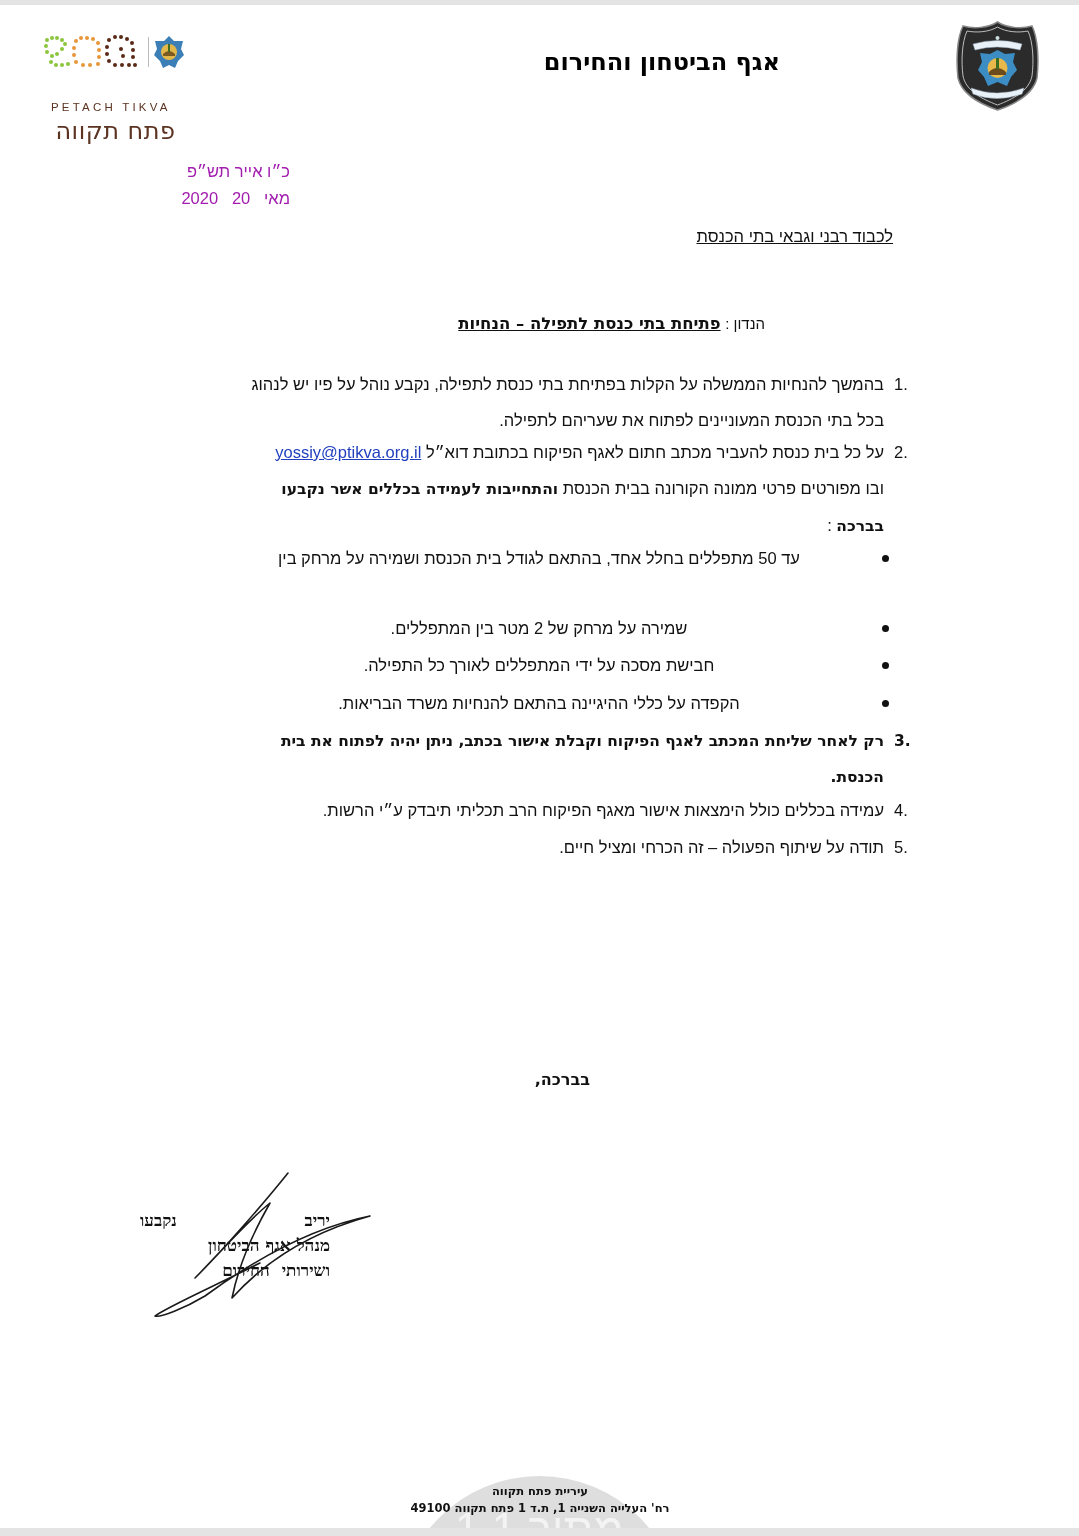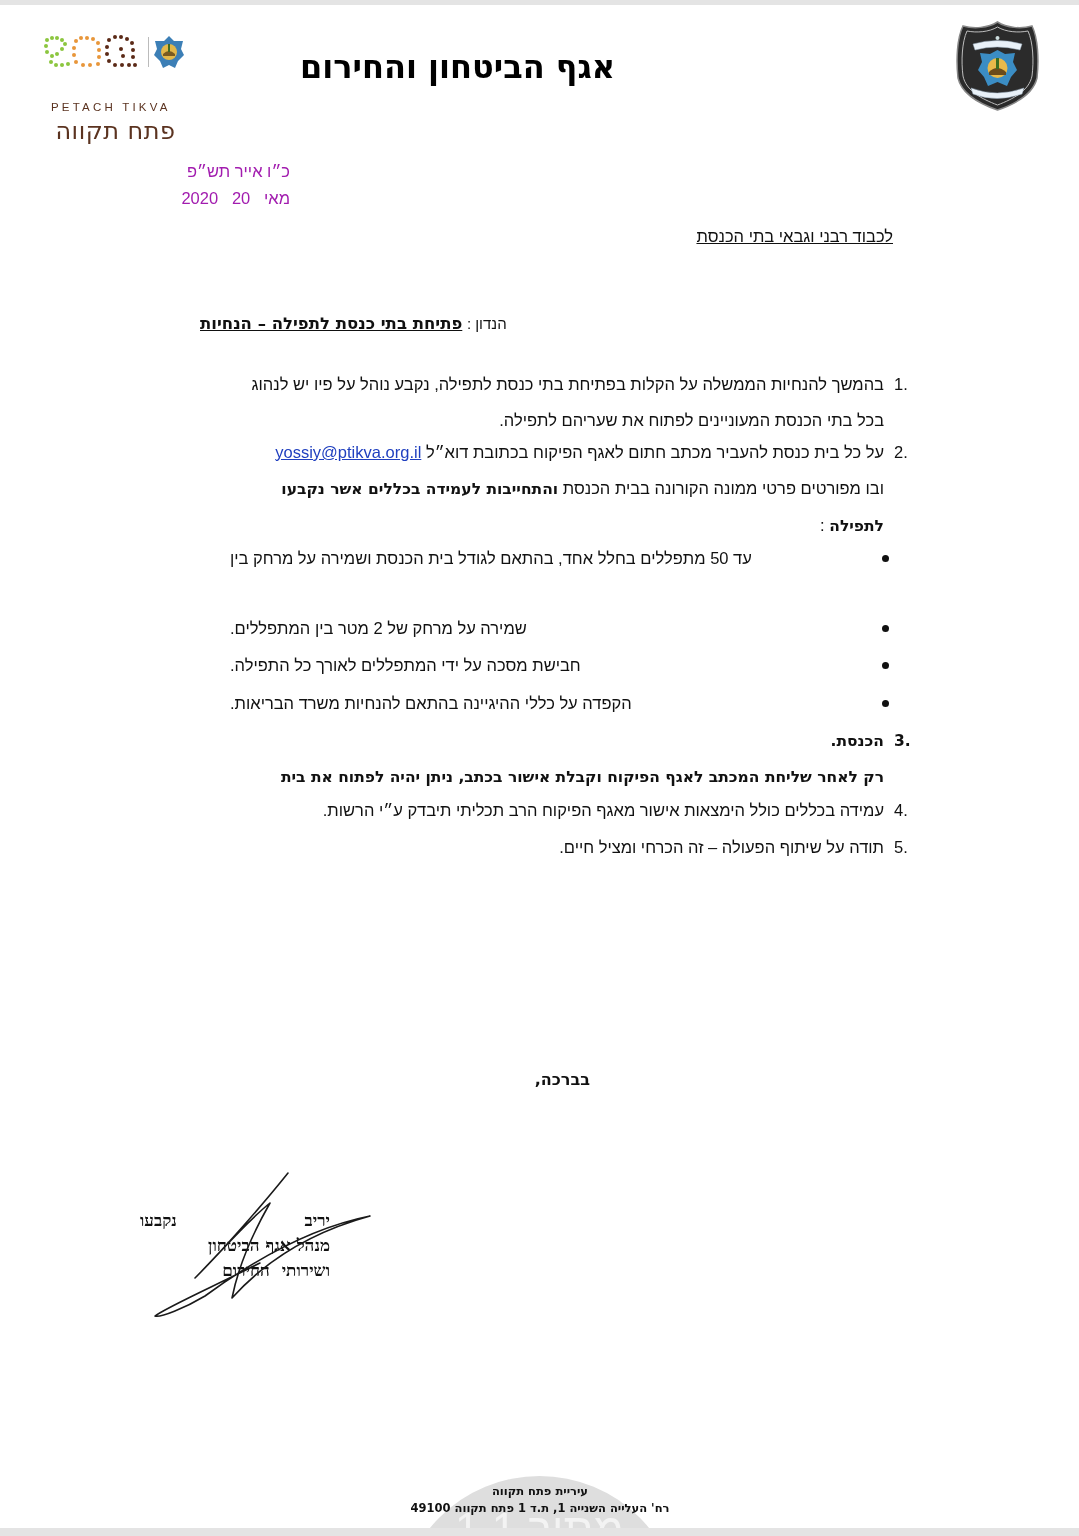--- a/index.html
+++ b/index.html
@@ -13,39 +13,39 @@
 
   
   .logo-pt { position: absolute; left: 40px; top: 33px; width: 150px; height: 85px; }
   .logo-dots { position: absolute; left: 3px; top: 2px; width: 100px; height: 34px; }
   .logo-sep { position: absolute; left: 108px; top: 4px; width: 1px; height: 30px; background: #bbb; }
   .logo-badge-small { position: absolute; left: 113px; top: 2px; width: 32px; height: 34px; }
   .logo-he { position: absolute; left: 8px; top: 36px; width: 135px; text-align: center; direction: rtl;
     font-family: "DejaVu Sans", sans-serif; font-size: 24px; color: #5b3320; letter-spacing: 0.5px; margin-top: 48px; }
   .logo-en { position: absolute; left: 11px; top: 68px; width: 140px; font-size: 11.5px; color: #5b3320; letter-spacing: 3.2px; }
 
-  .header-title { position: absolute; left: 300px; top: 48px; width: 480px; text-align: left; direction: rtl;
-    font-family: "DejaVu Sans", sans-serif; font-weight: bold; font-size: 32px; color: #000; }
+  .header-title { position: absolute; left: 300px; top: 48px; width: 480px; text-align: right; direction: rtl;
+    font-family: "DejaVu Sans", sans-serif; font-weight: bold; font-size: 24px; color: #000; }
 
   .shield { position: absolute; left: 955px; top: 20px; width: 85px; height: 92px; }
   .date-block { position: absolute; left: 150px; top: 158px; width: 140px; text-align: right; direction: rtl;
     font-family: "Liberation Sans", sans-serif; font-size: 16.5px; line-height: 27px; color: #a21caf; }
   .date-line2 { direction: ltr; text-align: right; }
   .to-line { position: absolute; left: 535px; top: 227px; width: 358px; text-align: right; direction: rtl;
     font-size: 16.5px; text-decoration: underline; color: #111; }
-  .subject { position: absolute; left: 200px; top: 314px; width: 565px; text-align: left; direction: rtl; font-size: 16.5px; }
+  .subject { position: absolute; left: 200px; top: 314px; width: 565px; text-align: right; direction: rtl; font-size: 16.5px; }
   .subject .subj-label { font-size: 15px; }
   .subject .subj-text { font-family: "DejaVu Sans", sans-serif; font-weight: bold; font-size: 16.5px; text-decoration: underline; }
 
   .item { position: absolute; direction: rtl; text-align: right; font-size: 16.5px; line-height: 36px; color: #111; }
   .num { position: absolute; right: -40px; top: 0; width: 30px; text-align: left; direction: ltr; }
   .bold { font-family: "DejaVu Sans", sans-serif; font-weight: bold; font-size: 15.5px; }
   .email { color: #1f3fbf; text-decoration: underline; direction: ltr; unicode-bidi: embed; }
 
-  .bullet-item { position: absolute; direction: rtl; text-align: left; font-size: 16.5px; line-height: 36px; color: #111; }
+  .bullet-item { position: absolute; direction: rtl; text-align: center; font-size: 16.5px; line-height: 36px; color: #111; }
   .bullet-dot { position: absolute; right: -41px; top: 15px; width: 7px; height: 7px; border-radius: 50%; background: #111; }
 
   .closing { position: absolute; left: 440px; top: 1070px; width: 150px; text-align: right; direction: rtl;
     font-family: "DejaVu Sans", sans-serif; font-weight: bold; font-size: 16px; }
 
   .sig-block { position: absolute; left: 140px; top: 1208px; width: 190px; direction: rtl; text-align: right;
     font-family: "DejaVu Serif", serif; font-weight: bold; font-size: 17px; line-height: 25px; color: #111; }
   .sig-name { display: flex; justify-content: space-between; }
   .sig-scribble { position: absolute; left: 150px; top: 1168px; width: 230px; height: 155px; }
 
@@ -158,21 +158,21 @@
   <span class="num">2.</span>
   <div>
     <span>על כל בית כנסת להעביר מכתב חתום לאגף הפיקוח בכתובת דוא״ל</span>
     <a class="email">yossiy@ptikva.org.il</a>
   </div>
   <div>
     <span>ובו מפורטים פרטי ממונה הקורונה בבית הכנסת</span>
     <span class="bold">והתחייבות לעמידה בכללים אשר נקבעו</span>
   </div>
   <div>
-    <span class="bold">לתפילה</span><span> :</span>
+    <span class="bold">בברכה</span><span> :</span>
   </div>
 </div>
 
 <div class="bullet-item" style="left:230px; top:540px; width:618px;">
   <span class="bullet-dot"></span>
   <div>עד 50 מתפללים בחלל אחד, בהתאם לגודל בית הכנסת ושמירה על מרחק בין</div>
 </div>
 <div class="bullet-item" style="left:230px; top:610px; width:618px;">
   <span class="bullet-dot"></span>
   <div>שמירה על מרחק של 2 מטר בין המתפללים.</div>
@@ -181,22 +181,22 @@
   <span class="bullet-dot"></span>
   <div>חבישת מסכה על ידי המתפללים לאורך כל התפילה.</div>
 </div>
 <div class="bullet-item" style="left:230px; top:685px; width:618px;">
   <span class="bullet-dot"></span>
   <div>הקפדה על כללי ההיגיינה בהתאם להנחיות משרד הבריאות.</div>
 </div>
 
 <div class="item bold" style="left:160px; top:723px; width:724px; font-size:15.5px;">
   <span class="num">3.</span>
+  <div>רק לאחר שליחת המכתב לאגף הפיקוח וקבלת אישור בכתב, ניתן יהיה לפתוח את בית</div>
   <div>הכנסת.</div>
-  <div>רק לאחר שליחת המכתב לאגף הפיקוח וקבלת אישור בכתב, ניתן יהיה לפתוח את בית</div>
 </div>
 
 <div class="item" style="left:160px; top:792px; width:724px;">
   <span class="num">4.</span>
   <div>עמידה בכללים כולל הימצאות אישור מאגף הפיקוח הרב תכליתי תיבדק ע״י הרשות.</div>
 </div>
 
 <div class="item" style="left:160px; top:829px; width:724px;">
   <span class="num">5.</span>
   <div>תודה על שיתוף הפעולה – זה הכרחי ומציל חיים.</div>

